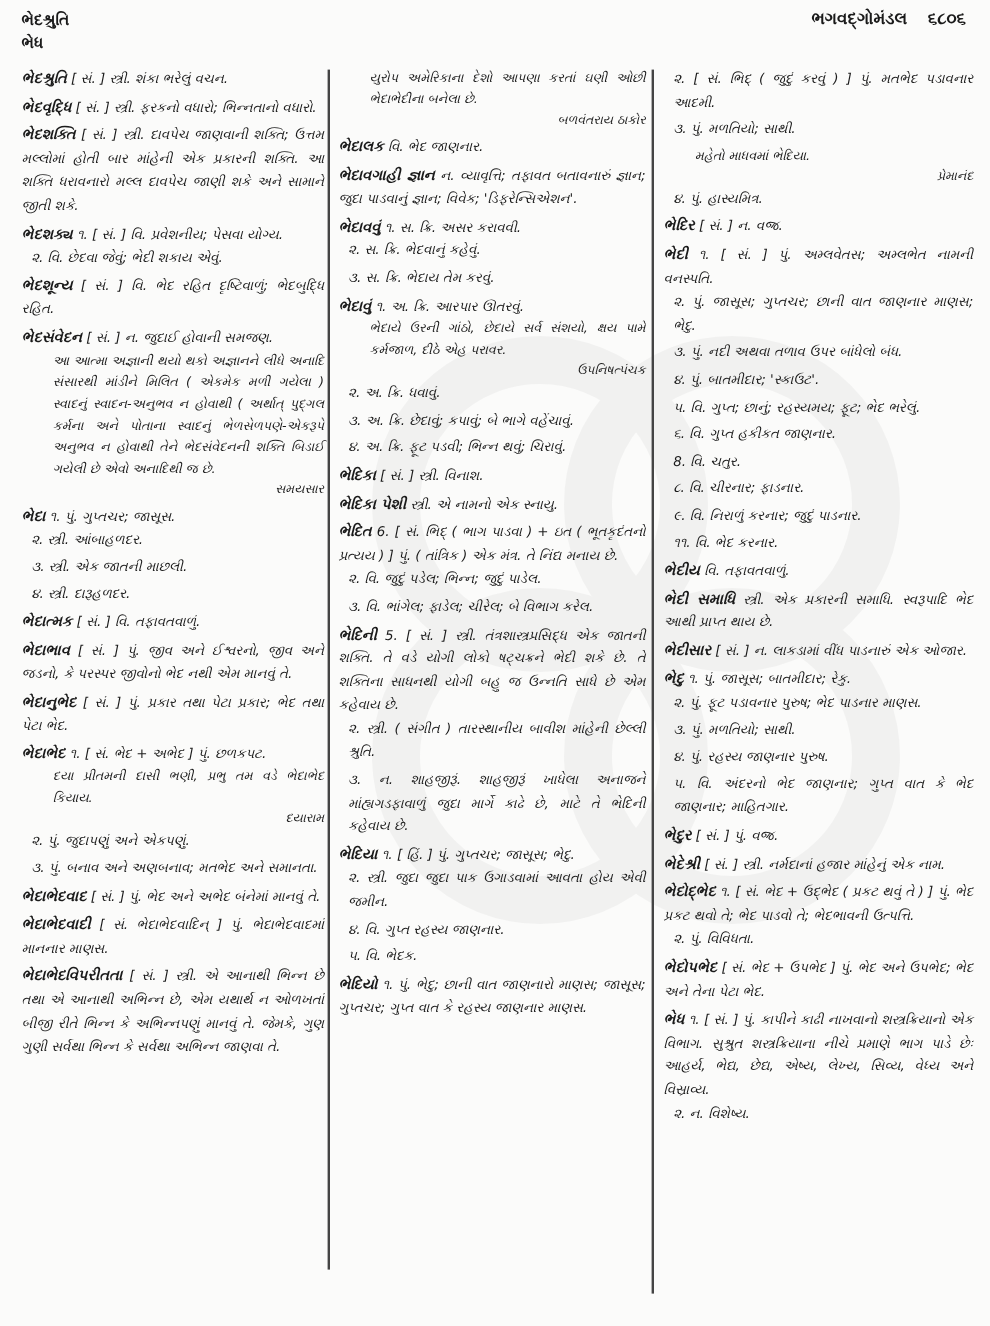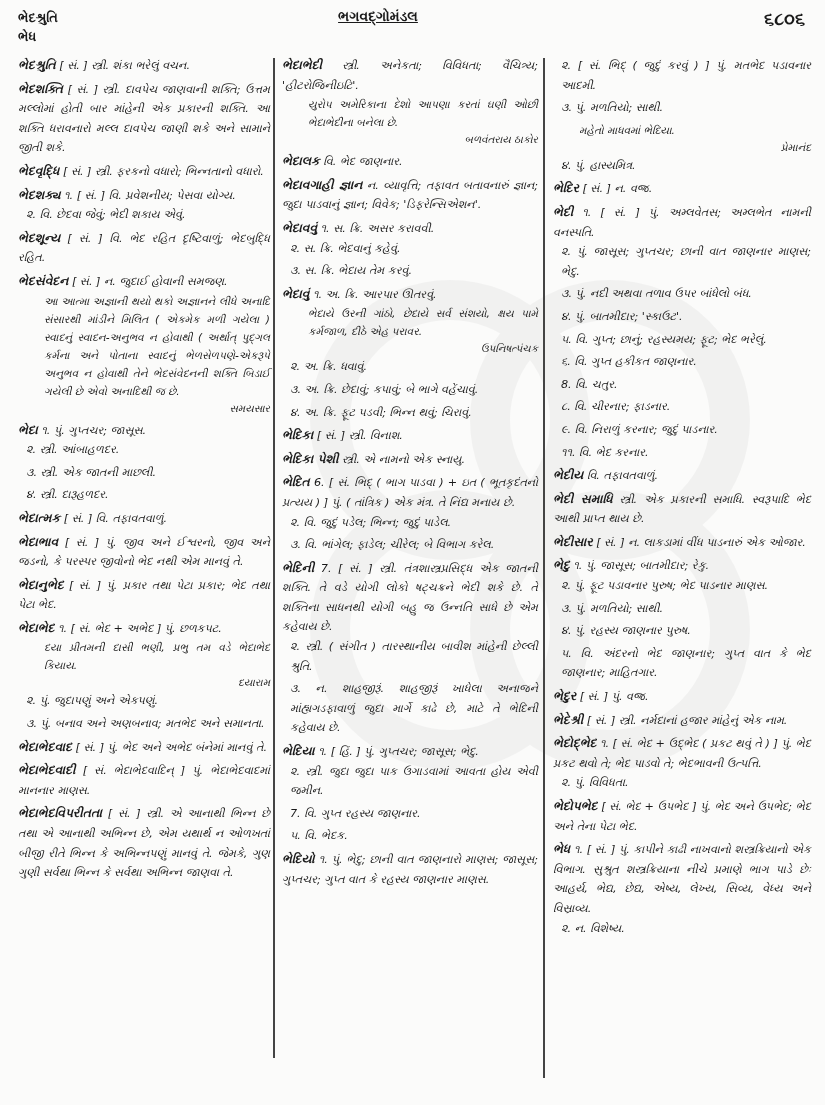--- a/index.html
+++ b/index.html
@@ -13,25 +13,25 @@
     position:absolute; left:300px; top:240px; width:460px; height:560px;
     pointer-events:none; opacity:0.08;
   }
   .header {
     position:absolute; top:2px; left:0; width:825px; height:48px;
   }
   .guide {
     position:absolute; left:18px; top:6px; font-size:13px; font-weight:bold; line-height:19px;
   }
   .title {
-    position:absolute; left:0; width:756px; top:6px; text-align:center;
-    font-size:14px; font-weight:bold;text-decoration:underline;
+    position:absolute; left:0; width:756px; top:6px; text-align:right;
+    font-size:14px; font-weight:bold;
   }
   .pageno {
-    position:absolute; right:20px; top:6px; font-size:18px; font-weight:bold;margin-left:15px;
+    position:absolute; right:20px; top:6px; font-size:14px; font-weight:bold;margin-left:15px;
   }
   .col {
     position:absolute; top:56px; font-size:11.2px; line-height:19.6px;font-style:italic;
   }
   .col-1 { left:18px; width:252px; }
   .col-2 { left:282px; width:256px; }
   .col-3 { left:553px; width:258px; }
   .rule {
     position:absolute; top:58px; width:2px; background:#444;
   }
@@ -64,24 +64,24 @@
 </div>
 
 <div class="rule rule-1"></div>
 <div class="rule rule-2"></div>
 
 <div class="col col-1">
     <div class="entry">
       <div><span class="hw">ભેદશ્રુતિ</span> <span class="def">[ સં. ] સ્ત્રી. શંકા ભરેલું વચન.</span></div>
     </div>
     <div class="entry">
+      <div><span class="hw">ભેદવૃદ્ધિ</span> <span class="def">[ સં. ] સ્ત્રી. ફરકનો વધારો; ભિન્નતાનો વધારો.</span></div>
+    </div>
+    <div class="entry">
       <div><span class="hw">ભેદશક્તિ</span> <span class="def">[ સં. ] સ્ત્રી. દાવપેચ જાણવાની શક્તિ; ઉત્તમ મલ્લોમાં હોતી બાર માંહેની એક પ્રકારની શક્તિ. આ શક્તિ ધરાવનારો મલ્લ દાવપેચ જાણી શકે અને સામાને જીતી શકે.</span></div>
-    </div>
-    <div class="entry">
-      <div><span class="hw">ભેદવૃદ્ધિ</span> <span class="def">[ સં. ] સ્ત્રી. ફરકનો વધારો; ભિન્નતાનો વધારો.</span></div>
     </div>
     <div class="entry">
       <div><span class="hw">ભેદશક્ય</span> <span class="def">૧. [ સં. ] વિ. પ્રવેશનીય; પેસવા યોગ્ય.</span></div>
       <div class="sub">૨. વિ. છેદવા જેવું; ભેદી શકાય એવું.</div>
     </div>
     <div class="entry">
       <div><span class="hw">ભેદશૂન્ય</span> <span class="def">[ સં. ] વિ. ભેદ રહિત દૃષ્ટિવાળું; ભેદબુદ્ધિ રહિત.</span></div>
     </div>
     <div class="entry">
       <div><span class="hw">ભેદસંવેદન</span> <span class="def">[ સં. ] ન. જુદાઈ હોવાની સમજણ.</span></div>
@@ -115,21 +115,20 @@
     </div>
     <div class="entry">
       <div><span class="hw">ભેદાભેદવાદી</span> <span class="def">[ સં. ભેદાભેદવાદિન્ ] પું. ભેદાભેદવાદમાં માનનાર માણસ.</span></div>
     </div>
     <div class="entry">
       <div><span class="hw">ભેદાભેદવિપરીતતા</span> <span class="def">[ સં. ] સ્ત્રી. એ આનાથી ભિન્ન છે તથા એ આનાથી અભિન્ન છે, એમ યથાર્થ ન ઓળખતાં બીજી રીતે ભિન્ન કે અભિન્નપણું માનવું તે. જેમકે, ગુણ ગુણી સર્વથા ભિન્ન કે સર્વથા અભિન્ન જાણવા તે.</span></div>
     </div>
   </div>
 <div class="col col-2">
     <div class="entry">
-      <div><span class="hw">ભેદાભેદી</span> <span class="def">સ્ત્રી. અનેકતા; વિવિધતા; વૈચિત્ર્ય; 'હીટરોજિનીઇટિ'.</span></div>
       <div class="quote">યુરોપ અમેરિકાના દેશો આપણા કરતાં ઘણી ઓછી ભેદાભેદીના બનેલા છે.</div>
       <div class="src">બળવંતરાય ઠાકોર</div>
     </div>
     <div class="entry">
       <div><span class="hw">ભેદાલક</span> <span class="def">વિ. ભેદ જાણનાર.</span></div>
     </div>
     <div class="entry">
       <div><span class="hw">ભેદાવગાહી જ્ઞાન</span> <span class="def">ન. વ્યાવૃત્તિ; તફાવત બતાવનારું જ્ઞાન; જુદા પાડવાનું જ્ઞાન; વિવેક; 'ડિફરેન્સિએશન'.</span></div>
     </div>
     <div class="entry">
@@ -150,28 +149,28 @@
     </div>
     <div class="entry">
       <div><span class="hw">ભેદિકા પેશી</span> <span class="def">સ્ત્રી. એ નામનો એક સ્નાયુ.</span></div>
     </div>
     <div class="entry">
       <div><span class="hw">ભેદિત</span> <span class="def">6. [ સં. ભિદ્ ( ભાગ પાડવા ) + ઇત ( ભૂતકૃદંતનો પ્રત્યય ) ] પું. ( તાંત્રિક ) એક મંત્ર. તે નિંદ્ય મનાય છે.</span></div>
       <div class="sub">૨. વિ. જુદું પડેલ; ભિન્ન; જુદું પાડેલ.</div>
       <div class="sub">૩. વિ. ભાંગેલ; ફાડેલ; ચીરેલ; બે વિભાગ કરેલ.</div>
     </div>
     <div class="entry">
-      <div><span class="hw">ભેદિની</span> <span class="def">7. [ સં. ] સ્ત્રી. તંત્રશાસ્ત્રપ્રસિદ્ધ એક જાતની શક્તિ. તે વડે યોગી લોકો ષટ્ચક્રને ભેદી શકે છે. તે શક્તિના સાધનથી યોગી બહુ જ ઉન્નતિ સાધે છે એમ કહેવાય છે.</span></div>
+      <div><span class="hw">ભેદિની</span> <span class="def">5. [ સં. ] સ્ત્રી. તંત્રશાસ્ત્રપ્રસિદ્ધ એક જાતની શક્તિ. તે વડે યોગી લોકો ષટ્ચક્રને ભેદી શકે છે. તે શક્તિના સાધનથી યોગી બહુ જ ઉન્નતિ સાધે છે એમ કહેવાય છે.</span></div>
       <div class="sub">૨. સ્ત્રી. ( સંગીત ) તારસ્થાનીય બાવીશ માંહેની છેલ્લી શ્રુતિ.</div>
       <div class="sub">૩. ન. શાહજીરૂં. શાહજીરૂં ખાધેલા અનાજને માંહ્યગડફાવાળું જુદા માર્ગે કાઢે છે, માટે તે ભેદિની કહેવાય છે.</div>
     </div>
     <div class="entry">
       <div><span class="hw">ભેદિયા</span> <span class="def">૧. [ હિં. ] પું. ગુપ્તચર; જાસૂસ; ભેદુ.</span></div>
       <div class="sub">૨. સ્ત્રી. જુદા જુદા પાક ઉગાડવામાં આવતા હોય એવી જમીન.</div>
-      <div class="sub">7. વિ. ગુપ્ત રહસ્ય જાણનાર.</div>
+      <div class="sub">૪. વિ. ગુપ્ત રહસ્ય જાણનાર.</div>
       <div class="sub">૫. વિ. ભેદક.</div>
     </div>
     <div class="entry">
       <div><span class="hw">ભેદિયો</span> <span class="def">૧. પું. ભેદુ; છાની વાત જાણનારો માણસ; જાસૂસ; ગુપ્તચર; ગુપ્ત વાત કે રહસ્ય જાણનાર માણસ.</span></div>
     </div>
   </div>
 <div class="col col-3">
     <div class="entry">
       <div class="sub">૨. [ સં. ભિદ્ ( જુદું કરવું ) ] પું. મતભેદ પડાવનાર આદમી.</div>
       <div class="sub">૩. પું. મળતિયો; સાથી.</div>

